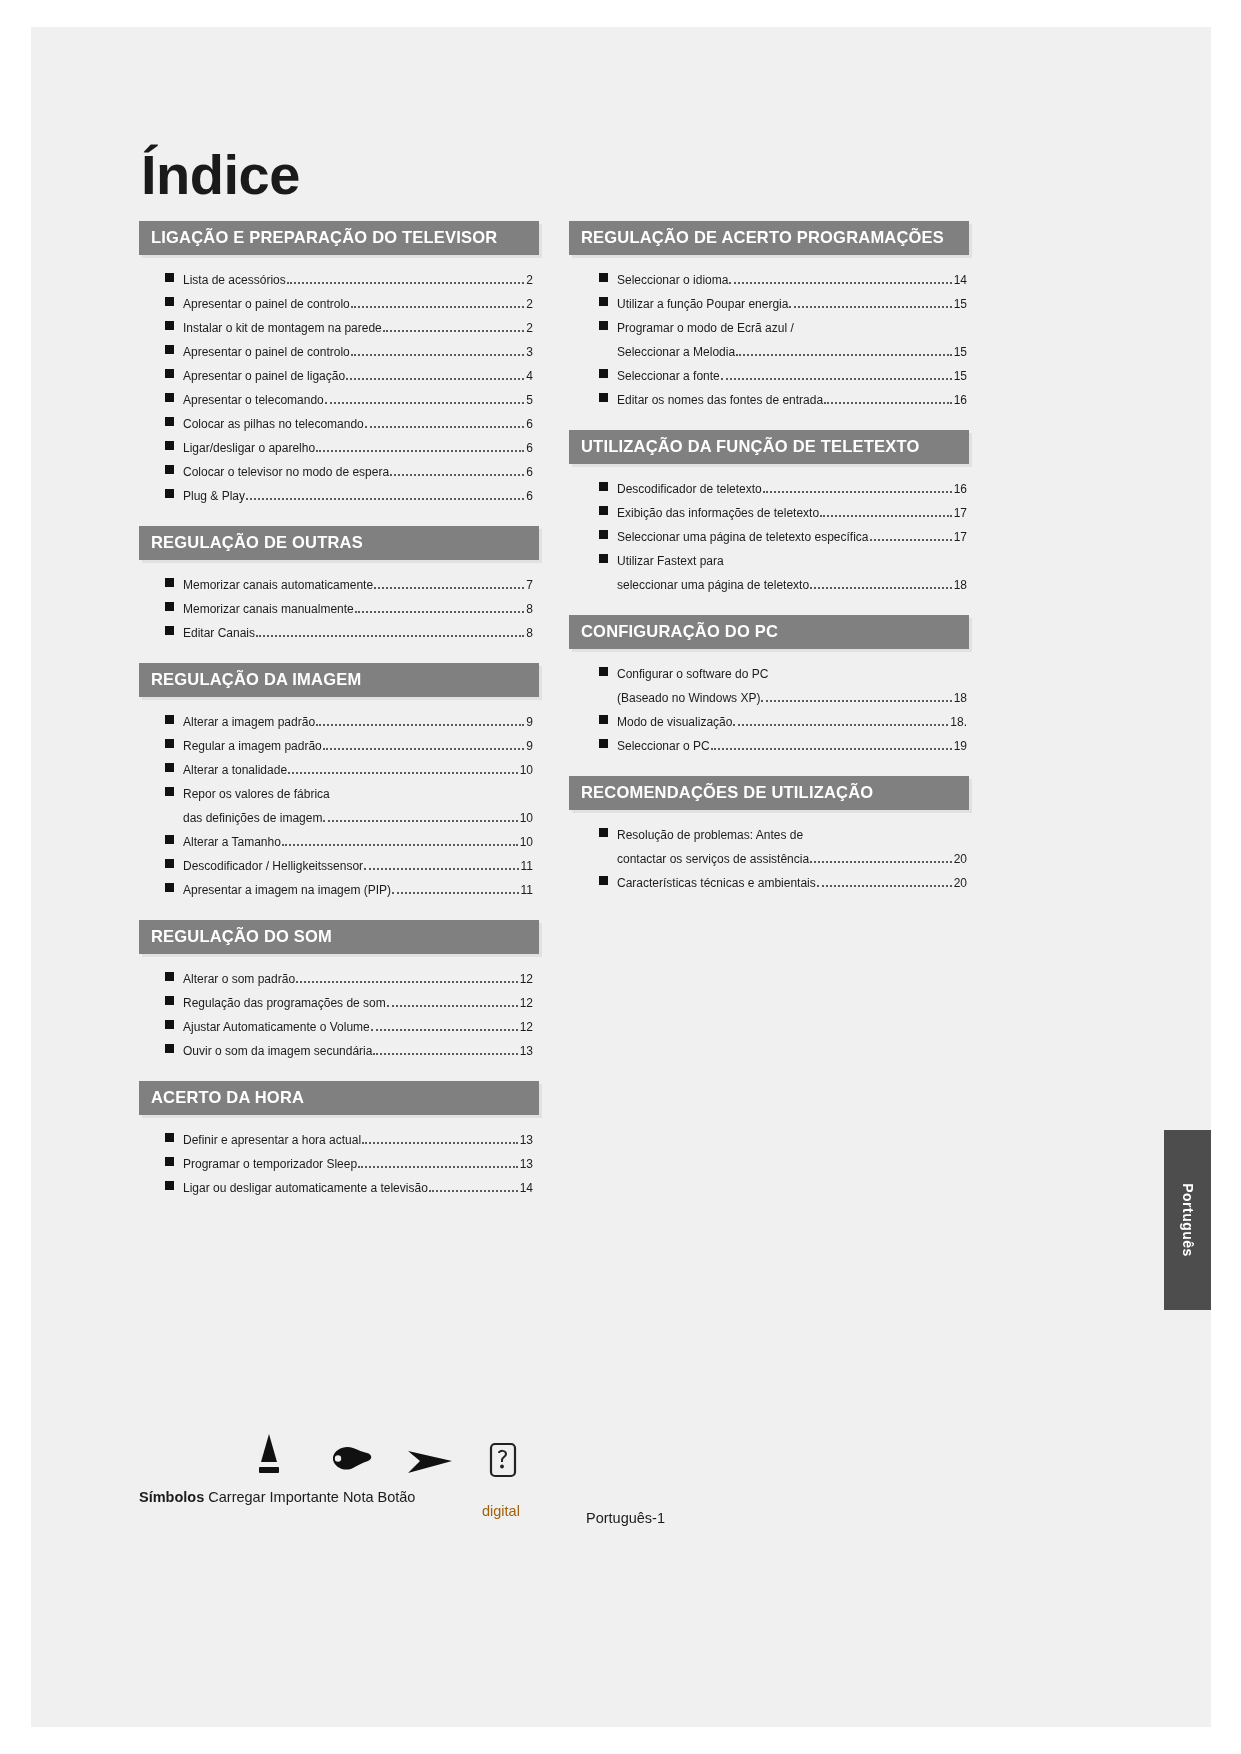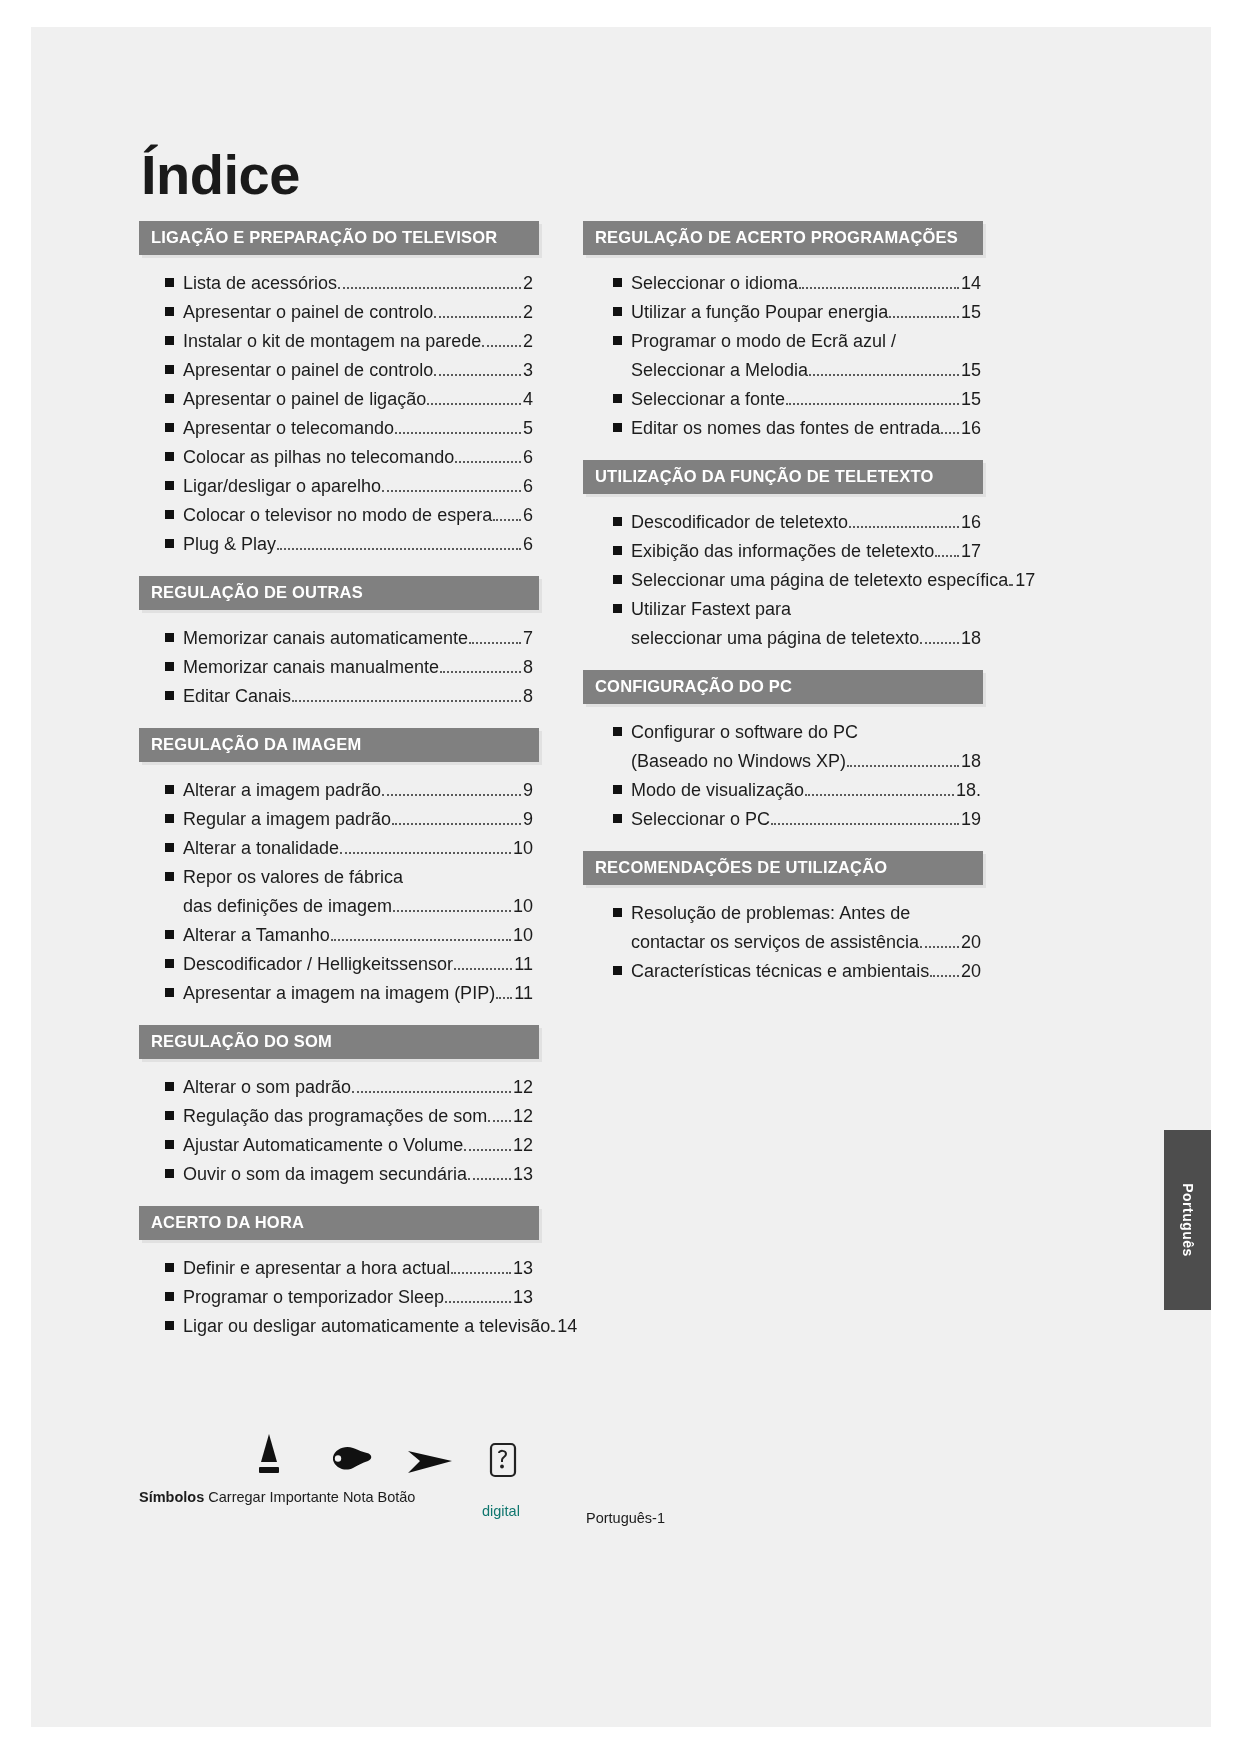--- a/index.html
+++ b/index.html
@@ -48,21 +48,21 @@
     font-size: 56px;
     font-weight: bold;
     margin: 0 0 18px 2px;
     color: #1a1a1a;
     letter-spacing: -0.5px;
     line-height: 1;
   }
 
   .columns {
     display: flex;
-    gap: 44px;
+    gap: 30px;
     align-items: flex-start;
   }
   .col { width: 400px; }
 
   .section { margin-bottom: 7px; }
 
   .section-header {
     background: #808080;
     color: #ffffff;
     font-size: 16.5px;
@@ -71,21 +71,21 @@
     letter-spacing: 0.2px;
     box-shadow: 3px 3px 0 rgba(0,0,0,0.06);
   }
 
   .entries {
     padding: 14px 0 10px 0;
   }
   .entry {
     display: flex;
     align-items: baseline;
-    font-size: 18px;
+    font-size: 12px;
     color: #1c1c1c;
     line-height: 1.0;
     padding: 4.5px 0;
   }
   .bullet {
     flex: 0 0 auto;
     width: 9px; height: 9px;
     background: #111111;
     margin-right: 9px;
     position: relative;
@@ -133,21 +133,21 @@
     font-size: 14.5px;
     color: #1c1c1c;
     margin-top: 6px;
     white-space: nowrap;
   }
   .symbols-caption b { font-weight: bold; }
   .digital-label {
     position: absolute;
     left: 343px; top: 76px;
     font-size: 14.5px;
-    color: #0f766e;
+    color: #a16207;
   }
 
   .footer {
     position: absolute;
     left: 0; right: 0;
     top: 1483px;
     text-align: center;
     font-size: 14.5px;
     color: #1c1c1c;
     margin-left: 9px;

